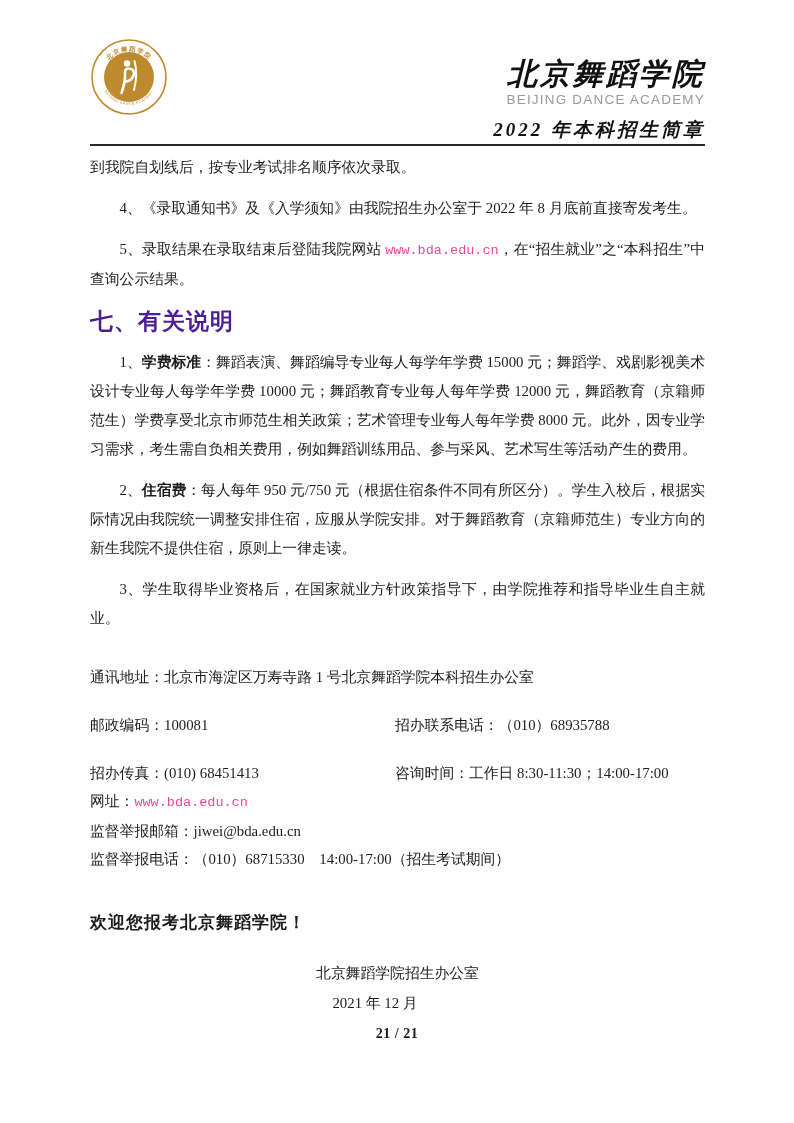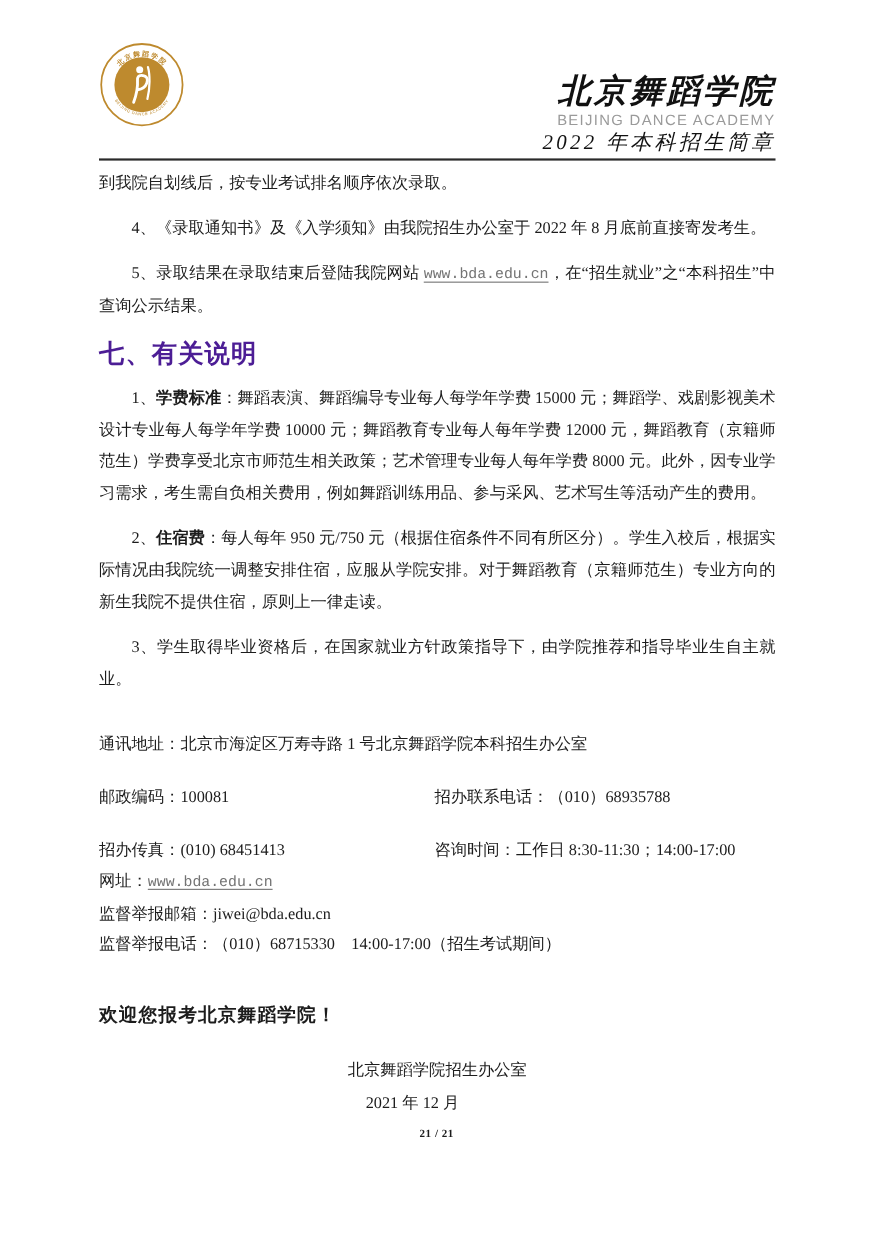--- a/index.html
+++ b/index.html
@@ -44,41 +44,40 @@
   }
   .school-en{
     font-family:"Liberation Sans","DejaVu Sans",sans-serif;
     font-size:13.5px;
     color:#9a9a9a;
     letter-spacing:1.2px;
     margin-top:1px;
   }
   .brochure{
     font-size:19px;
-    font-weight:400;
+    font-weight:700;
     letter-spacing:3px;
     font-style:italic;
-    margin-top:2px;
+    margin-top:12px;
     color:#111;
   }
   
   .bodytext{
     margin-top:7px;
     font-size:14.8px;
     line-height:29px;
     text-align:justify;
   }
   .para{margin:0;}
   .indent{text-indent:2em;margin-top:12px;}
   .ulink{
     font-family:"Liberation Mono","DejaVu Sans Mono",monospace;
     font-size:13.5px;
-    text-decoration:underline;
     text-underline-offset:3px;
-    color:#737373;
+    color:#ec4899;
   }
   .section-heading{
     font-size:23px;
     font-weight:700;
     margin:13px 0 9px 0;
     letter-spacing:1px;
     color:#4c1d95;
   }
   .bold{font-weight:700;}
   
@@ -107,21 +106,21 @@
     font-size:14.8px;
     line-height:30px;
   }
   .signoff .date{padding-right:45px;}
   
   .footer{
     position:absolute;
     left:0;right:0;
     top:1026px;
     text-align:center;
-    font-size:10px;
+    font-size:14px;
     font-weight:700;
     letter-spacing:0.5px;
   }
 </style>
 </head>
 <body>
 
 <div class="page">
   <div class="content">
 

